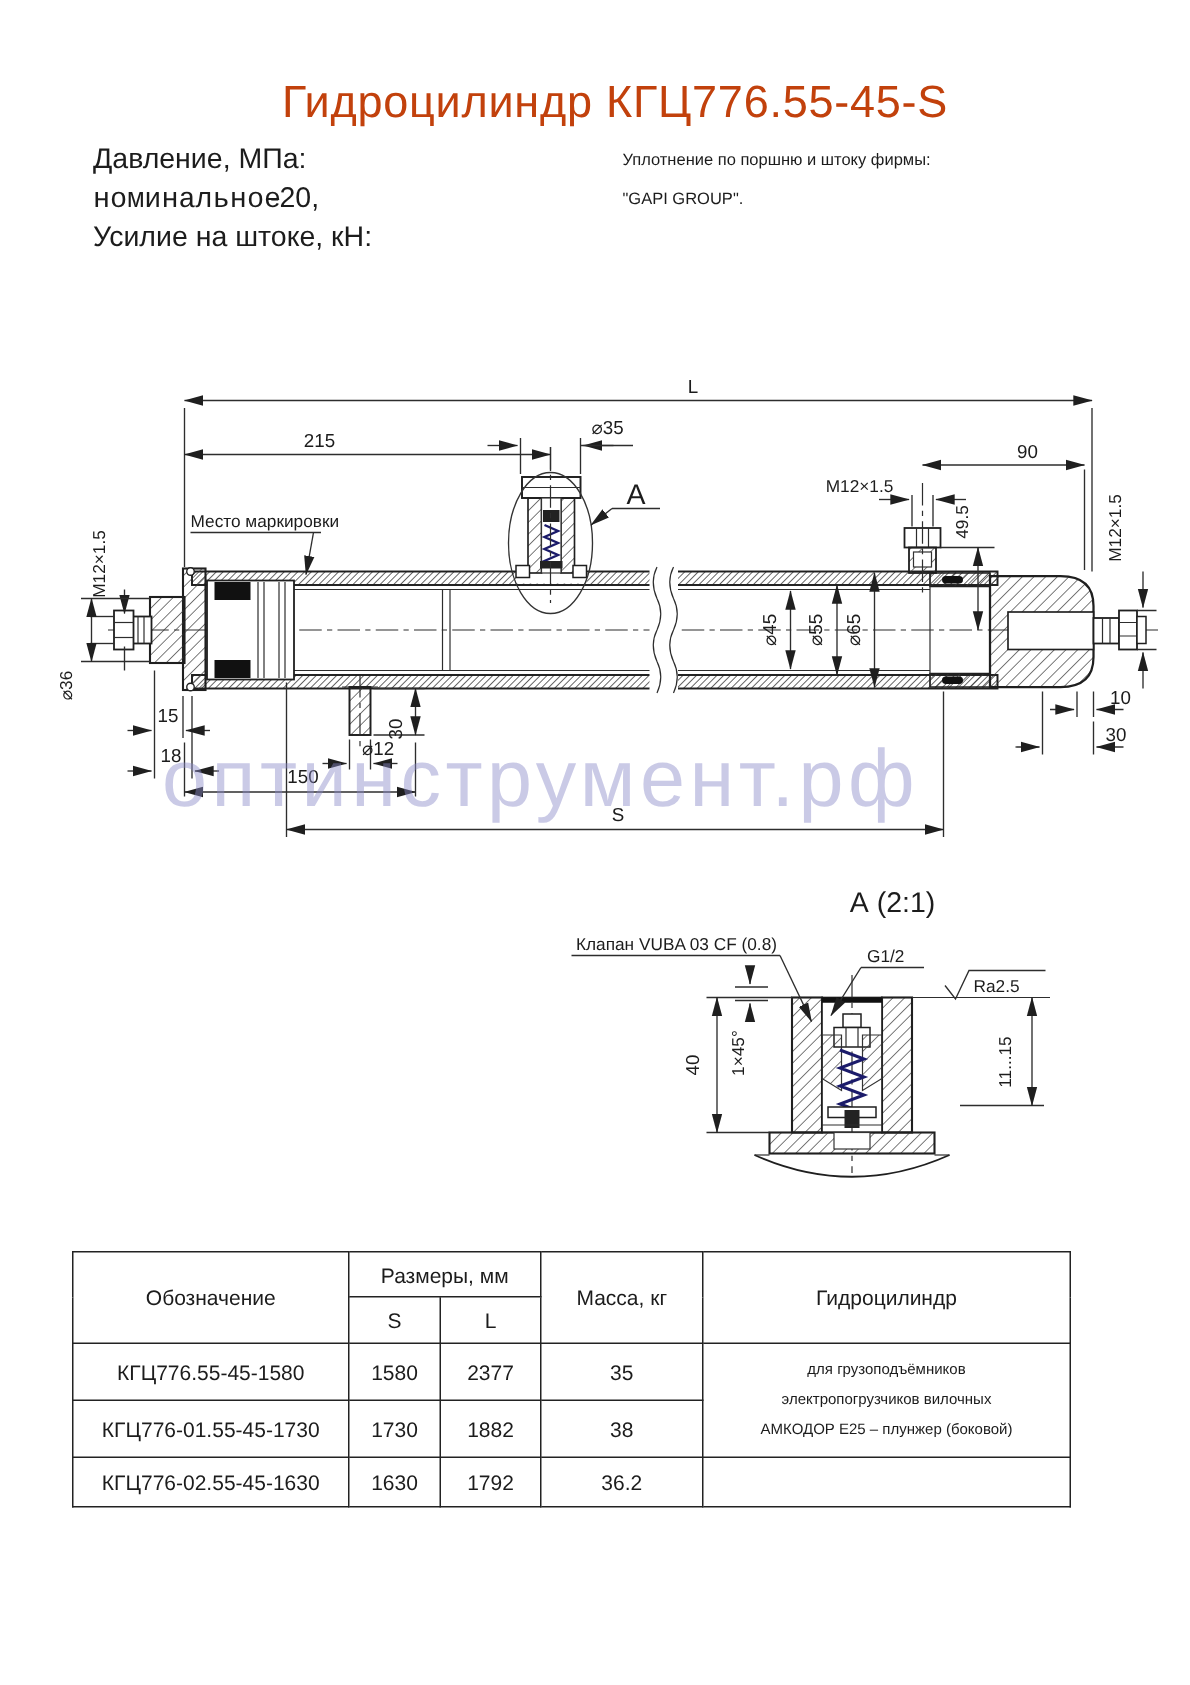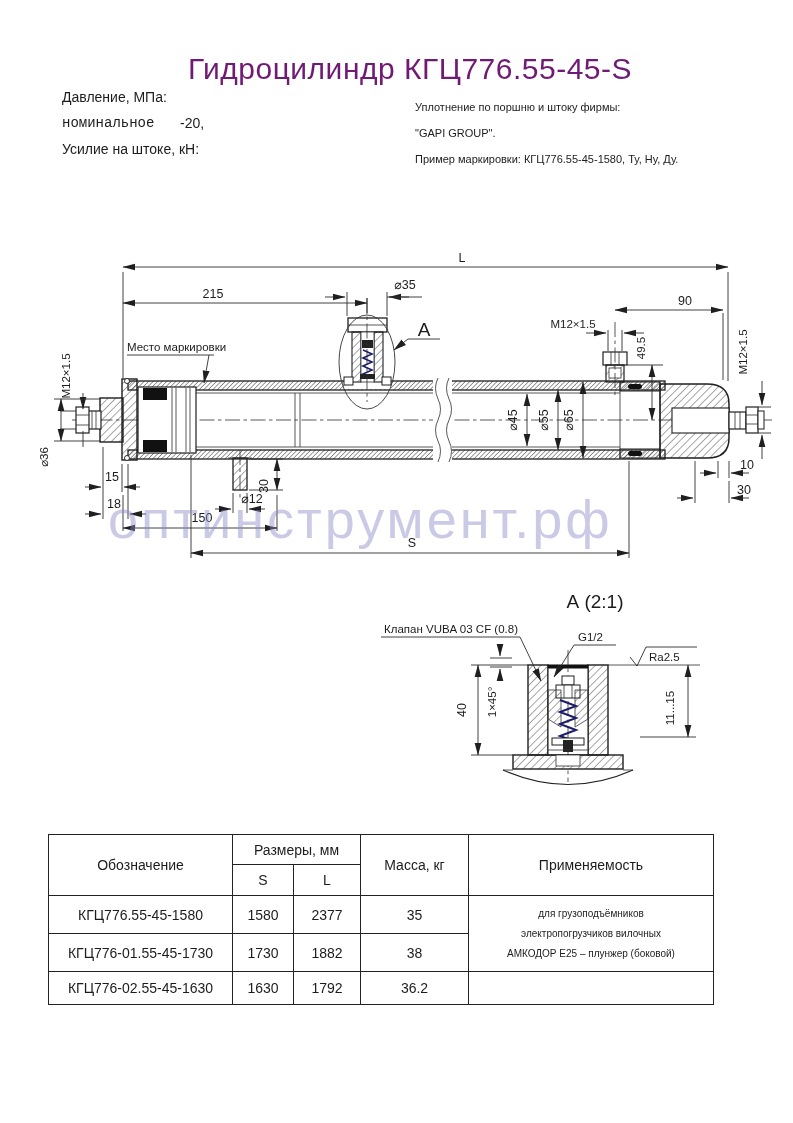--- a/index.html
+++ b/index.html
@@ -1,20 +1,20 @@
 <!DOCTYPE html>
 <html><head>
 <meta charset="utf-8">
 <style>
   html,body{margin:0;padding:0;background:#fff;}
   body{width:793px;height:1123px;font-family:"Liberation Sans",sans-serif;color:#1c1c1c;}
   .page{position:relative;width:793px;height:1123px;background:#fff;overflow:hidden;}
   .abs{position:absolute;}
-  .title{left:80px;top:52px;width:660px;text-align:center;font-size:30px;letter-spacing:0.5px;color:#701a75;}
-  .specs{left:62px;top:84px;font-size:14px;line-height:26px;}
+  .title{left:80px;top:52px;width:660px;text-align:center;font-size:30px;letter-spacing:0.5px;color:#c2410c;}
+  .specs{left:62px;top:94px;font-size:19px;line-height:26px;}
   .spec-row{display:flex;}
   .spec-label{width:118px;font-family:Liberation Mono, monospace;}
   .seals{left:415px;top:94px;font-size:11px;line-height:26px;}
   .watermark{left:108px;top:488px;font-size:54px;letter-spacing:3px;color:rgba(138,138,200,0.45);z-index:3;white-space:nowrap;}
   svg{position:absolute;left:0;top:0;z-index:1;pointer-events:none;}
   svg text{fill:#1c1c1c;font-family:"Liberation Sans",sans-serif;}
   .ol2{stroke:#1f1f1f;stroke-width:1.2;fill:none;}
   .thin{stroke:#2d2d2d;stroke-width:0.8;fill:none;}
   .dim{stroke:#2d2d2d;stroke-width:0.9;fill:none;}
   .cl{stroke:#2d2d2d;stroke-width:0.8;stroke-dasharray:15 3.5 3.5 3.5;fill:none;}
@@ -38,21 +38,20 @@
     <div class="spec-row">
       <span class="spec-label">номинальное</span>
       <span>-20,</span>
     </div>
     <div>Усилие на штоке, кН:</div>
   </div>
 
   <div class="abs seals">
     <div>Уплотнение по поршню и штоку фирмы:</div>
     <div>"GAPI GROUP".</div>
-    <div>Пример маркировки: КГЦ776.55-45-1580, Ту, Ну, Ду.</div>
   </div>
 
   <div class="abs watermark">оптинструмент.рф</div>
 
   <svg width="793" height="1123" viewBox="0 0 793 1123">
     <defs>
       <marker id="arr" viewBox="0 0 12 8" markerWidth="13" markerHeight="9" refX="11.5" refY="4" orient="auto-start-reverse" markerUnits="userSpaceOnUse">
         <path d="M12,4 L0,0.8 L0,7.2 Z" fill="#1f1f1f"></path>
       </marker>
       <pattern id="h1" patternUnits="userSpaceOnUse" width="5.5" height="5.5" patternTransform="rotate(45)">
@@ -326,21 +325,21 @@
         <col style="width:61px">
         <col style="width:67px">
         <col style="width:108px">
         <col style="width:245px">
     </colgroup>
     <tbody>
         <tr style="height:30px">
       <th rowspan="2">Обозначение</th>
       <th colspan="2">Размеры, мм</th>
       <th rowspan="2">Масса, кг</th>
-      <th rowspan="2">Применяемость</th>
+      <th rowspan="2">Гидроцилиндр</th>
     </tr>
     <tr style="height:31px">
       <th>S</th>
       <th>L</th>
     </tr>
     <tr style="height:38px">
       <td class="desig">КГЦ776.55-45-1580</td>
       <td>1580</td>
       <td>2377</td>
       <td>35</td>

